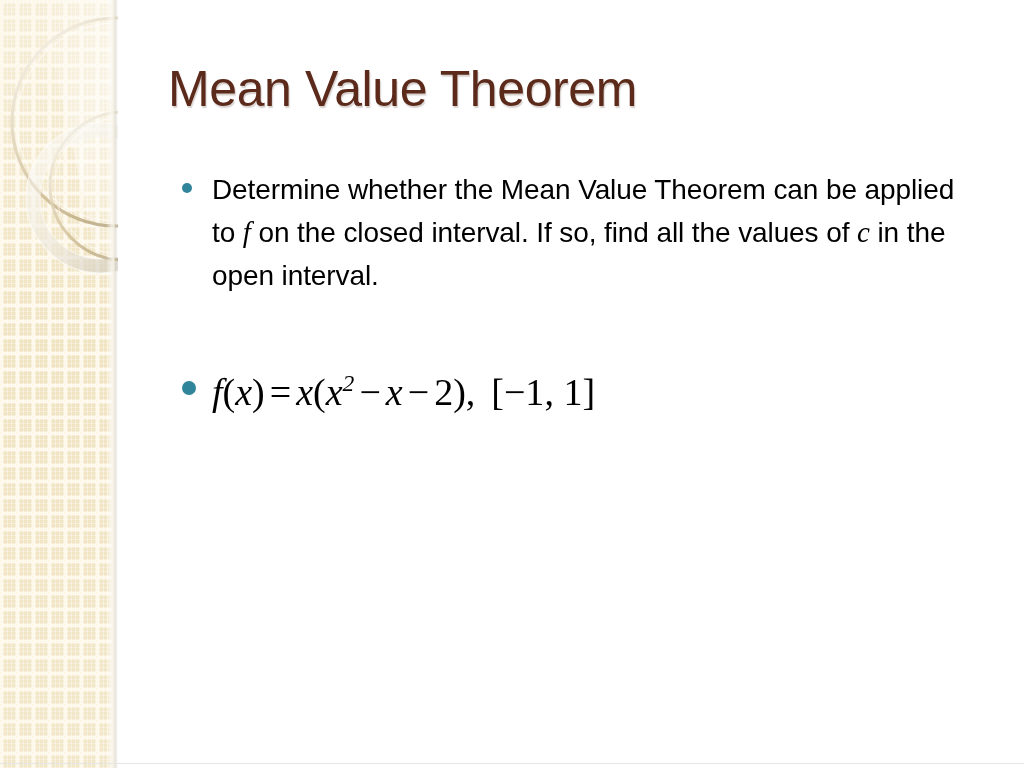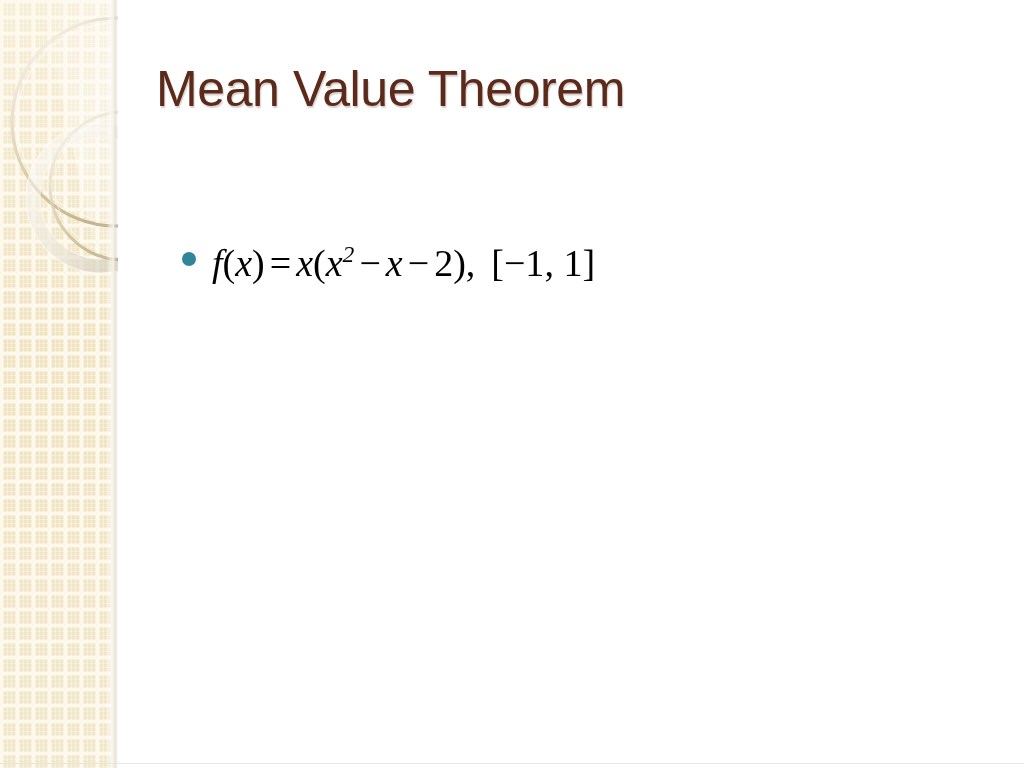--- a/index.html
+++ b/index.html
@@ -90,21 +90,21 @@
     left: 0;
     bottom: 4px;
     width: 1024px;
     height: 1px;
     background: #e6e6e6;
   }
 
   
   .title {
     position: absolute;
-    left: 156px;
+    left: 168px;
     top: 60px;
     width: 800px;
     font-family: "Liberation Sans", sans-serif;
     font-size: 50px;
     font-weight: 400;
     letter-spacing: -0.4px;
     color: #5c2a1b;
     text-shadow: 1px 1.5px 1.2px rgba(120,100,90,0.30);
     white-space: nowrap;
   }
@@ -223,20 +223,28 @@
     <circle cx="124" cy="186" r="74" fill="none" stroke="url(#ringA)" stroke-width="3" opacity="0.9"></circle>
     <circle cx="124" cy="186" r="69" fill="none" stroke="#ffffff" stroke-width="1.3" opacity="0.45"></circle>
   </svg>
 
   <div class="sidebar-edge"></div>
 
   <div class="title">Mean Value Theorem</div>
 
   <div class="body">
 
+    <div class="bullet-row para">
+      <span class="dot small"></span>
+      <div class="para-text">
+        <span>Determine whether the Mean Value Theorem can be</span>
+        <span>applied to </span><i>f</i><span> on the closed interval.  If so, find all the</span>
+        <span>values of </span><i>c</i><span> in the open interval.</span>
+      </div>
+    </div>
 
     <div class="bullet-row eq">
       <span class="dot big"></span>
       <div class="equation">
         <span class="v">f</span><span>(</span><span class="v">x</span><span>)</span><span class="op">=</span><span class="v">x</span><span>(</span><span class="v">x</span><sup>2</sup><span class="op">−</span><span class="v">x</span><span class="op">−</span><span>2</span><span>)</span><span>,</span><span class="gap"></span><span>[</span><span>−1</span><span>,</span>&nbsp;<span>1</span><span>]</span>
       </div>
     </div>
 
   </div>
 

